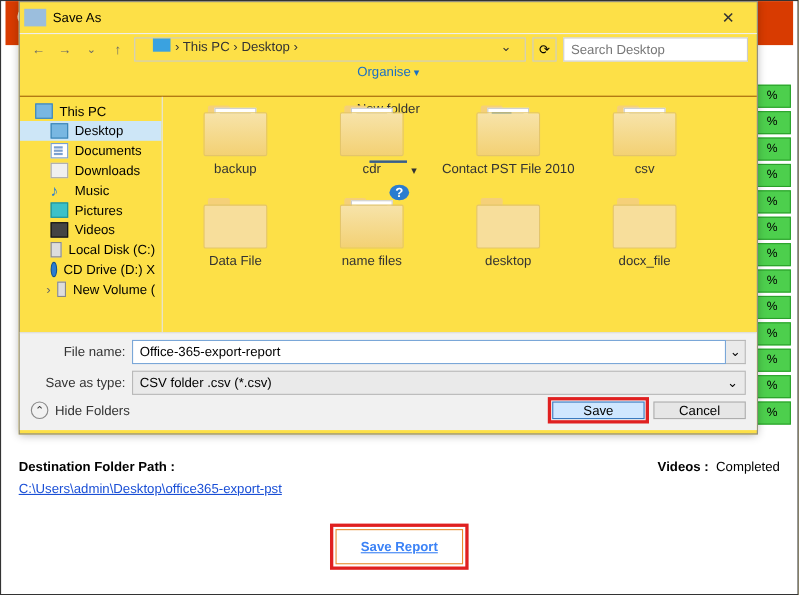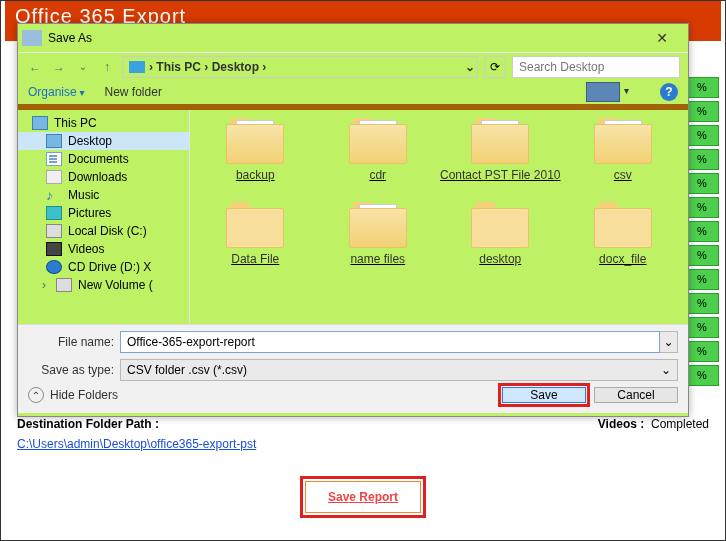--- a/index.html
+++ b/index.html
@@ -1,55 +1,55 @@
 <!DOCTYPE html>
 <html><head>
 <meta charset="utf-8">
 <style>
   *{box-sizing:border-box;margin:0;padding:0;font-family:"Segoe UI",Tahoma,sans-serif;font-size:12px;}
   body{background:#fff;width:726px;height:541px;overflow:hidden;position:relative;border:1px solid #333;}
   .app-bg{position:absolute;left:4px;top:0;right:4px;height:40px;background:#d83b01;color:#fff;font-size:20px;padding:4px 10px;overflow:hidden;letter-spacing:1px;}
   .pct-col{position:absolute;right:6px;top:76px;width:34px;}
   .pct{height:21px;background:#4dcf4d;border:1px solid #2aa02a;color:#000;text-align:center;font-size:11px;line-height:19px;margin-bottom:3px;}
-  .dlg{position:absolute;left:16px;top:22px;width:672px;height:394px;background:#bef264;border:1px solid #888;box-shadow:0 0 8px rgba(0,0,0,.3);}
+  .dlg{position:absolute;left:16px;top:0;width:672px;height:394px;background:#fde047;border:1px solid #888;box-shadow:0 0 8px rgba(0,0,0,.3);}
   .titlebar{height:28px;display:flex;align-items:center;padding:0 4px;}
   .titlebar .wicon{width:20px;height:16px;background:#9bbedd;margin-right:6px;}
   .titlebar .ttl{flex:1;font-size:12px;}
   .titlebar .x{width:44px;height:28px;display:flex;align-items:center;justify-content:center;color:#333;font-size:14px;}
   .navrow{height:28px;display:flex;align-items:center;gap:6px;padding:0 8px;border-top:1px solid #eee;}
   .nicon{width:18px;height:18px;display:flex;align-items:center;justify-content:center;color:#666;}
-  .bcrumb{flex:1;height:22px;border:1px solid #ccc;display:flex;align-items:center;font-size:12px;color:#333;padding:0 2px;font-weight:bold;}
+  .bcrumb{flex:1;height:22px;border:1px solid #ccc;display:flex;font-size:12px;color:#333;padding:0 12px;}
   .bcrumb .pcico{width:16px;height:12px;background:#3aa2e0;margin:0 4px;}
   .refresh{width:22px;height:22px;border:1px solid #ccc;display:flex;align-items:center;justify-content:center;}
   .search{width:168px;height:22px;border:1px solid #ccc;background:#fff;color:#777;padding:0 6px;display:flex;align-items:center;}
-  .cmdrow{height:30px;border-bottom:6px solid #a16207;display:flex;align-items:center;padding:0 10px;gap:20px;}
+  .cmdrow{height:30px;border-bottom:1px solid #a16207;display:flex;align-items:center;padding:0 10px;gap:20px;flex-direction:column;}
   .cmdrow .org{color:#1a6fc4;}
   .cmdrow .org::after{content:" \25BE";font-size:10px;}
   .cmdrow .nf{color:#333;}
   .cmdrow .sp{flex:1;}
   .viewbtn{width:34px;height:20px;background:#5c86b4;border:1px solid #3a5f86;position:relative;}
   .viewbtn::after{content:"\25BE";position:absolute;right:-10px;top:2px;font-size:10px;color:#333;}
   .help{width:18px;height:18px;border-radius:50%;background:#2a7cd0;color:#fff;display:flex;align-items:center;justify-content:center;font-weight:bold;margin-left:20px;font-size:12px;}
   .body{display:flex;height:214px;}
-  .tree{width:172px;border-right:1px solid #e5e5e5;padding:4px 0;overflow:hidden;}
+  .tree{width:130px;border-right:1px solid #e5e5e5;padding:4px 0;overflow:hidden;}
   .tnode{display:flex;align-items:center;gap:6px;padding:2px 6px 2px 14px;white-space:nowrap;overflow:hidden;}
   .tnode.sel{background:#cde6f7;}
   .tnode.child{padding-left:28px;}
   .tnode.childn{padding-left:24px;}
   .ic{width:16px;height:14px;display:inline-block;background:#e5b84e;border:1px solid #c99a2b;}
   .ic.monitor{background:#78b7e2;border-color:#3882b4;}
   .ic.doc{background:#fff;border:1px solid #7aa0d0;position:relative;}
   .ic.doc::before{content:"";position:absolute;left:2px;top:2px;width:8px;height:2px;background:#7aa0d0;box-shadow:0 3px 0 #7aa0d0,0 6px 0 #7aa0d0;}
   .ic.dl{background:#f0f0f0;border:1px solid #aaa;}
   .ic.music{background:transparent;border:none;color:#2a7cd0;font-size:14px;line-height:14px;}
   .ic.pic{background:#3cc1c9;border-color:#1f8e95;}
   .ic.vid{background:#444;border-color:#111;}
   .ic.drive{background:#ddd;border-color:#888;}
   .ic.cd{background:#2a7cd0;border-radius:50%;border:1px solid #105090;}
-  .files{flex:1;overflow:hidden;padding:8px 4px;text-decoration:underline;}
+  .files{flex:1;overflow:hidden;padding:8px 4px;}
   .frow{display:flex;}
   .fitem{width:124px;text-align:center;font-size:11px;color:#333;margin-bottom:2px;}
   .folder{width:58px;height:46px;margin:0 auto 4px;position:relative;}
   .folder .tab{position:absolute;left:4px;top:0;width:20px;height:8px;background:#f5d079;border-radius:2px 2px 0 0;}
   .folder .body{position:absolute;left:0;top:6px;width:58px;height:40px;background:#f7de9b;border:1px solid #e4c56a;border-radius:2px;display:block;}
   .folder .open{position:absolute;left:0;top:6px;width:58px;height:40px;background:linear-gradient(#f7e3a9,#f3d174);border:1px solid #e4c56a;border-radius:2px;}
   .folder .sheet{position:absolute;left:10px;top:2px;width:38px;height:40px;background:#fff;border:1px solid #ccc;}
   .folder .sheet::before{content:"";position:absolute;left:4px;top:4px;width:28px;height:2px;background:#bbb;box-shadow:0 4px 0 #bbb,0 8px 0 #bbb,0 12px 0 #bbb,0 16px 0 #bbb,0 20px 0 #bbb,0 24px 0 #bbb;}
   .folder .accent-blue{position:absolute;left:15px;top:12px;width:8px;height:22px;background:#2a7cd0;}
   .folder .accent-o{position:absolute;left:14px;top:6px;width:18px;height:18px;background:#0364b8;color:#fff;display:flex;align-items:center;justify-content:center;font-weight:bold;font-size:13px;}
@@ -67,21 +67,21 @@
   .btnrow .sp{flex:1;}
   .btn{width:84px;height:16px;border:1px solid #adadad;background:#e6e6e6;display:flex;align-items:center;justify-content:center;margin-left:8px;}
   .btn.save{background:#cfe7ff;border:1px solid #3a7abf;}
   .hlred{outline:3px solid #e02020;outline-offset:1px;}
   .lower{position:absolute;left:16px;right:16px;top:416px;}
   .dest{font-weight:bold;margin-bottom:6px;}
   .path{color:#1a4fd6;text-decoration:underline;}
   .stat{position:absolute;right:0;top:0;}
   .stat b{font-weight:bold;}
   .lowbtns{position:absolute;left:0;right:0;top:480px;display:flex;justify-content:center;gap:18px;}
-  .obtn{height:32px;padding:0 22px;border:1px solid #e98b2f;color:#ef4444;font-weight:bold;display:flex;align-items:center;justify-content:center;text-decoration:underline;}
+  .obtn{height:32px;padding:0 22px;border:1px solid #e98b2f;color:#3b82f6;font-weight:bold;display:flex;align-items:center;justify-content:center;text-decoration:underline;}
   .obtn.nodl{text-decoration:none;}
   .obtn.hl{outline:3px solid #e02020;outline-offset:2px;}
 </style>
 </head>
 <body>
 
 <div class="app-bg">Office 365 Export</div>
 
 <div class="pct-col">
   <div class="pct">%</div>
@@ -149,26 +149,26 @@
         </div>
       <div class="tnode child">
           <span class="ic music">♪</span>
           <span>Music</span>
         </div>
       <div class="tnode child">
           <span class="ic pic"></span>
           <span>Pictures</span>
         </div>
       <div class="tnode child">
+          <span class="ic vid"></span>
+          <span>Videos</span>
+        </div>
+      <div class="tnode child">
           <span class="ic drive"></span>
           <span>Local Disk (C:)</span>
-        </div>
-      <div class="tnode child">
-          <span class="ic vid"></span>
-          <span>Videos</span>
         </div>
       <div class="tnode child">
           <span class="ic cd"></span>
           <span>CD Drive (D:) X</span>
         </div>
       <div class="tnode childn">
           <span style="width:8px;color:#666;">›</span>
           <span class="ic drive"></span>
           <span>New Volume (</span>
         </div>

